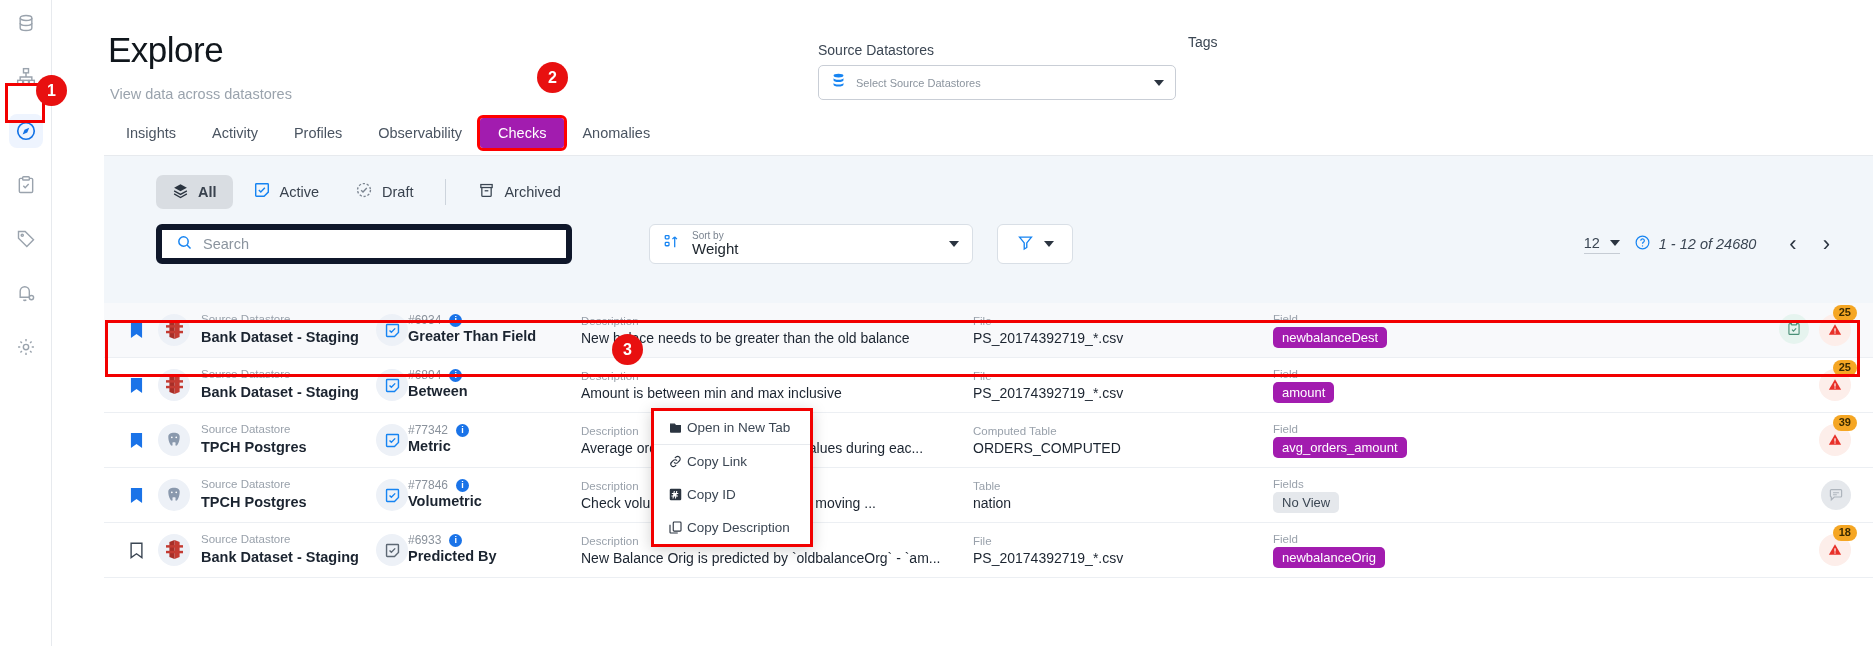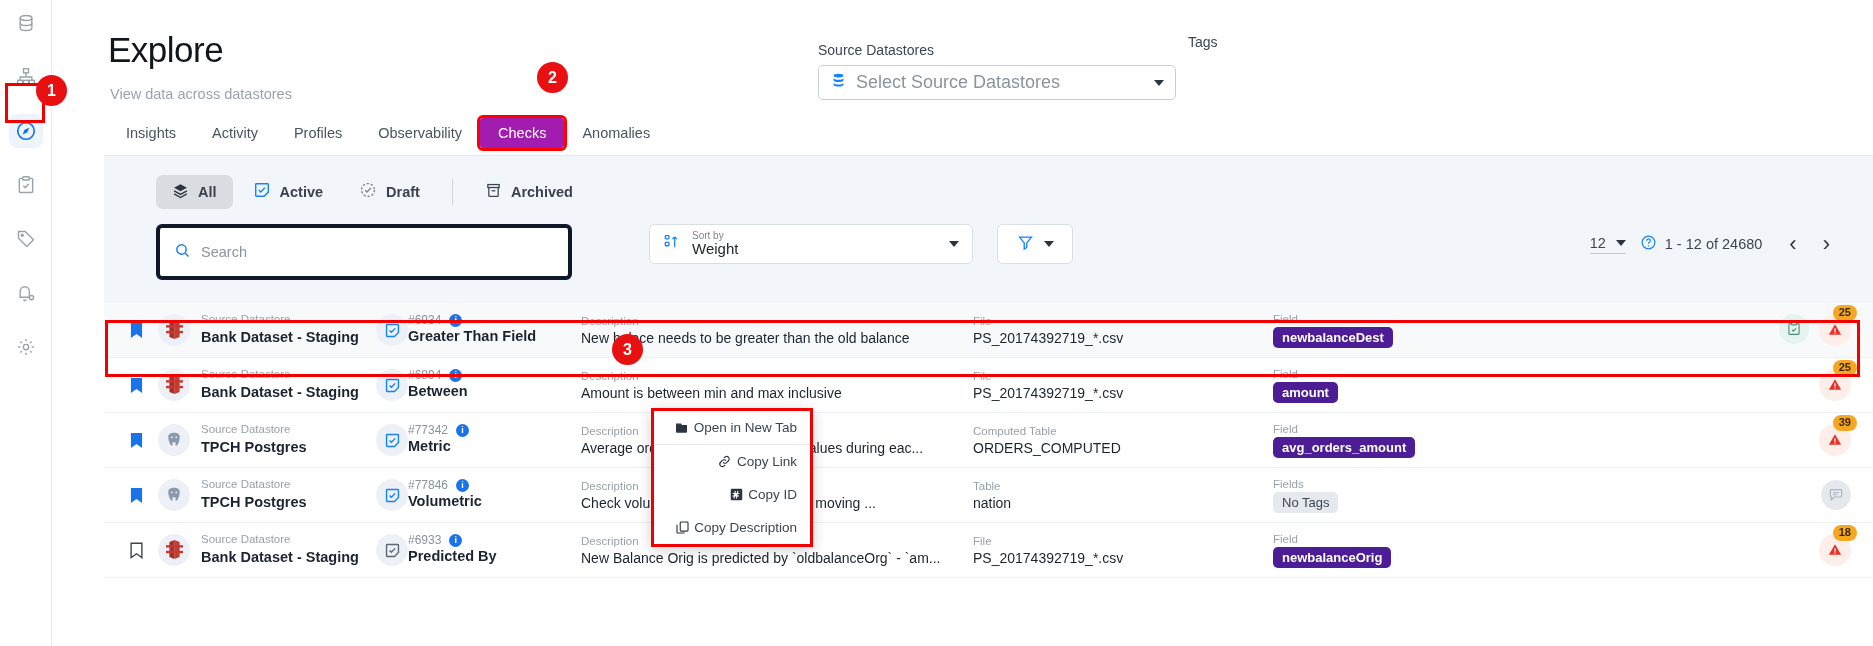--- a/index.html
+++ b/index.html
@@ -38,21 +38,21 @@
     font-size:14.5px; color:#9aa3ad;
   }
 
   .filter-group { position:absolute; top:34px; }
   .filter-label { font-size:14px; color:#3b4653; margin-bottom:7px; }
   .filter-box {
     height:35px; border:1px solid #c9ced6; border-radius:5px;
     background:#fff; display:flex; align-items:center;
     padding:0 11px; gap:9px;
   }
-  .filter-box .ph { font-size:18px; color:#8b949e; flex:1; }
+  .filter-box .ph { font-size:11px; color:#8b949e; flex:1; }
   .caret {
     width:0;height:0;border-left:5px solid transparent;border-right:5px solid transparent;
     border-top:6px solid #2b3440;
   }
 
   
   #tabs {
     position:absolute; left:56px; top:118px; display:flex; align-items:center; gap:0;
   }
   .tab {
@@ -62,29 +62,29 @@
   .tab.highlight { outline:3px solid #f00; }
 
   
   #strip {
     position:absolute; left:52px; top:155px; right:0; height:148px;
     background:#f2f6fa; border-top:1px solid #e7eaee;
   }
   #segs { position:absolute; left:52px; top:18px; display:flex; align-items:center; gap:4px; }
   .seg {
     display:flex; align-items:center; gap:9px;
-    padding:7px 16px; border-radius:7px; font-size:14.5px; color:#39424e;font-weight:bold;
+    padding:7px 16px; border-radius:7px; font-size:14.5px; color:#39424e;
   }
   .seg.on { background:#d9dde2; font-weight:600; }
   .seg-div { width:1px; height:26px; background:#cdd4dc; margin:0 12px; }
 
   #searchbar {
     position:absolute; left:52px; top:68px;
-    width:416px; height:56px; background:#fff;
-    border:4px solid #0f172a; border-radius:6px;
+    width:416px; height:40px; background:#fff;
+    border:6px solid #0f172a; border-radius:6px;
     display:flex; align-items:center; padding:0 14px; gap:10px;
   }
   #searchbar .ph { font-size:14.5px; color:#8b949e; }
 
   #sortbox {
     position:absolute; left:545px; top:68px;
     width:324px; height:40px; background:#fff;
     border:1px solid #d9dfe6; border-radius:6px;
     display:flex; align-items:center; padding:0 13px; gap:11px;
   }
@@ -98,21 +98,21 @@
     border:1px solid #d9dfe6; border-radius:6px;
     display:flex; align-items:center; justify-content:center; gap:10px;
   }
 
   #pager {
     position:absolute; right:30px; top:68px; height:40px;
     display:flex; align-items:center; gap:0; font-size:14.5px; color:#3b4653;
   }
   #pager .ppsel { display:flex; align-items:center; gap:10px; padding-bottom:2px;
      border-bottom:1px solid #c6ccd4; margin-right:14px; }
-  #pager .rng { margin:0 14px 0 8px; white-space:nowrap; }
+  #pager .rng { margin:0 20px 0 8px; white-space:nowrap;font-style:italic; }
   .chev { font-size:22px; color:#2b3440; padding:0 13px; line-height:1; }
 
   
   #list { position:absolute; left:52px; top:303px; right:0; bottom:0; background:#fff; }
   .row {
     position:relative; height:55px; border-bottom:1px solid #eceff3;
     display:flex; align-items:center; padding:0 22px 0 10px;
   }
   .row.first { background:#f8f9fb; }
   .c-flag { width:44px; display:flex; justify-content:center; color:#1a73e8; }
@@ -126,22 +126,22 @@
             display:flex;align-items:center;justify-content:center; flex:none;}
   .idline { display:flex; align-items:center; gap:8px; }
   .idtxt  { font-size:12px; color:#8a929c; }
   .info-i { width:13px;height:13px;border-radius:50%;background:#1a73e8;color:#fff;
             font-size:9px; font-weight:700; display:flex;align-items:center;justify-content:center; }
   .c-desc { width:392px; padding-right:16px; }
   .desctxt{ font-size:14px; color:#1b2430; white-space:nowrap; overflow:hidden; text-overflow:ellipsis; }
   .c-file { width:300px; }
   .filetxt{ font-size:14px; color:#1b2430; white-space:nowrap; }
   .c-field{ flex:1; }
-  .chip   { display:inline-block; background:#4c1d95; color:#fff; font-size:13px;
-            padding:3px 9px; border-radius:5px; font-weight:700; }
+  .chip   { display:inline-block; background:#a21caf; color:#fff; font-size:13px;
+            padding:3px 9px; border-radius:5px; font-weight:400; }
   .chip.none { background:#e5e8ec; color:#3b4653; font-weight:400; }
   .c-acts { width:120px; display:flex; align-items:flex-start; justify-content:flex-end; gap:10px;text-decoration:underline; }
   .act-circ { width:30px;height:30px;border-radius:50%;display:flex;align-items:center;justify-content:center; }
   .warnwrap { position:relative; }
   .warn-c { width:32px;height:32px;border-radius:50%;background:#fdeeea;
             display:flex;align-items:center;justify-content:center; }
   .cnt {
     position:absolute; top:-9px; right:-6px; background:#f5a623; color:#3a2a00;
     font-size:11px; font-weight:700; border-radius:9px; padding:1px 6px; line-height:1.25;
   }
@@ -153,21 +153,21 @@
     display:flex; align-items:center; justify-content:center; z-index:40;
   }
   .abox { position:absolute; border:3px solid #f20000; z-index:30; pointer-events:none; }
 
   
   #ctxmenu {
     position:absolute; z-index:45; background:#fff; border:3px solid #f20000;
     box-shadow:0 3px 14px rgba(0,0,0,.18); width:162px;
   }
   .mi { display:flex; align-items:center; gap:4px; padding:9px 13px;
-        font-size:13.5px; color:#3b4653;justify-content:flex-end; }
+        font-size:13.5px; color:#3b4653; }
   .mi .g { width:16px; display:flex; justify-content:center; color:#2b3440; }
   .mi-sep { height:1px; background:#e7eaee; }
 </style>
 </head>
 <body>
 
 <div id="rail">
   <div class="rail-btn">
     <span>
       <svg width="20" height="20" viewBox="0 0 24 24" fill="none" stroke="currentColor" stroke-width="1.7">
@@ -581,21 +581,21 @@
       <div class="c-desc">
         <span class="sublbl" style="display:block">Description</span>
         <span class="desctxt" style="display:block">Check volume based upon four week moving ...</span>
       </div>
       <div class="c-file">
         <span class="sublbl" style="display:block">Table</span>
         <span class="filetxt" style="display:block">nation</span>
       </div>
       <div class="c-field">
         <span class="sublbl" style="display:block">Fields</span>
-        <span class="chip none">No Tags</span>
+        <span class="chip none">No View</span>
       </div>
       <div class="c-acts">
         <span class="act-circ" style="background:#e5e8ec">
           <svg width="16" height="16" viewBox="0 0 24 24" fill="none" stroke="#aeb5bd" stroke-width="1.8">
             <path d="M3.6 5.4a1.4 1.4 0 011.4-1.4h14a1.4 1.4 0 011.4 1.4v8.2a1.4 1.4 0 01-1.4 1.4H9.4L5 19.2v-4.2h-.4a1 1 0 01-1-1z"></path>
             <path d="M7.6 8.6h8.8M7.6 11.6h5.6"></path>
             </svg>
           </span>
       </div>
     </div>

